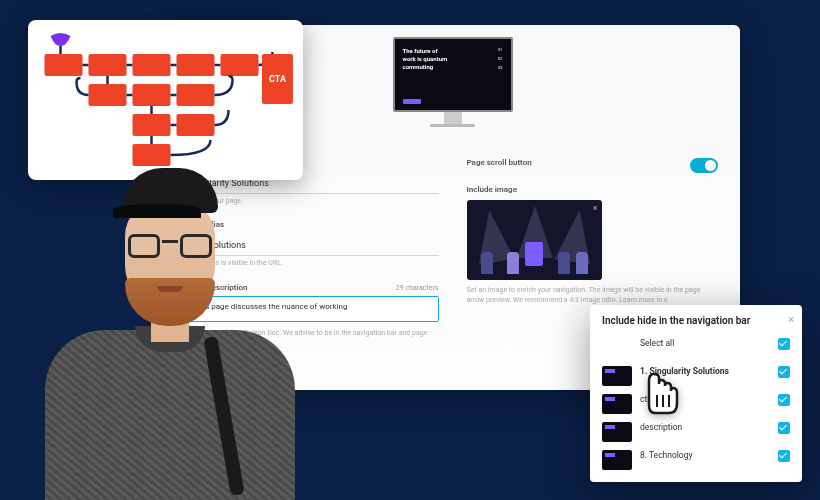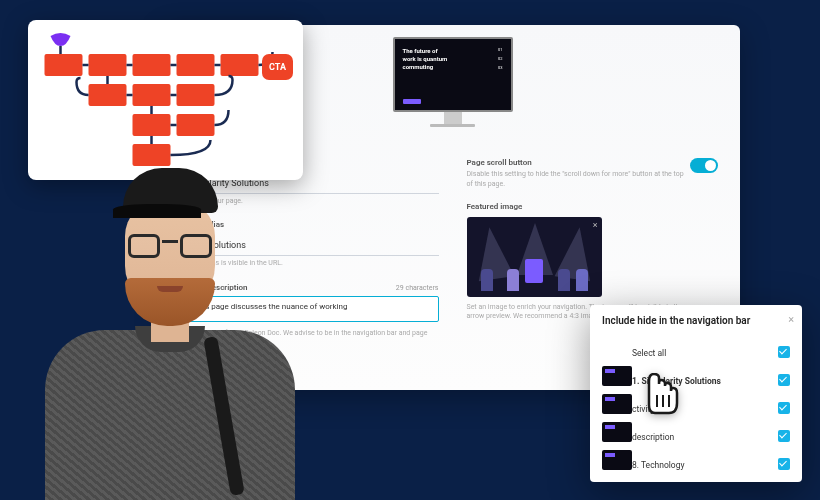--- a/index.html
+++ b/index.html
@@ -46,27 +46,27 @@
 .fp4 { right:14px; background:#6b6bc4; }
 .feat-screen { position:absolute; left:58px; bottom:14px; width:18px; height:24px; background:#7b5cff; border-radius:2px; }
 .featured-desc { font-size:7px; color:#aaa; margin-top:6px; line-height:1.4; }
 
 
 .diagram-card { position:absolute; left:28px; top:20px; width:275px; height:160px; background:#fff; border-radius:8px; box-shadow:0 6px 24px rgba(0,0,0,0.35); padding:12px; }
 .diagram-svg { width:100%; height:100%; }
 .node { fill:#ee4326; }
 .connector { stroke:#1a2b52; stroke-width:2.5; fill:none; }
 .parachute { fill:#7b2ff2; }
-.cta-badge { position:absolute; right:10px; top:34px; background:#ee4326; color:#fff; font-size:9px; font-weight:700; padding:8px 7px; border-radius:7px; }
+.cta-badge { position:absolute; right:10px; top:34px; background:#ee4326; color:#fff; font-size:9px; font-weight:700; padding:20px 7px; border-radius:2px; }
 
 
 .nav-popup { position:absolute; right:18px; bottom:18px; width:212px; background:#fff; border-radius:4px; box-shadow:0 10px 40px rgba(0,0,0,0.4); padding:10px 12px 8px; }
 .nav-title { font-size:10px; font-weight:600; color:#222; margin-bottom:8px; }
 .nav-close { position:absolute; right:8px; top:8px; color:#aaa; font-size:11px; }
-.nav-row { display:flex; align-items:flex-end; padding:4px 0; }
+.nav-row { display:flex; align-items:flex-start; gap:8px; padding:4px 0; }
 .nav-thumb { width:30px; height:20px; background:#0a0a14; border-radius:2px; flex-shrink:0; position:relative; }
 .nav-thumb.blank { background:transparent; }
 .nt-accent { position:absolute; left:3px; top:3px; width:10px; height:4px; background:#7b5cff; }
 .nav-label { flex:1; font-size:8.5px; color:#333; min-width:0; }
 .nav-label.bold { font-weight:700; }
 .nav-check { width:12px; height:12px; background:#17b3e8; border-radius:2px; position:relative; flex-shrink:0; }
 .nav-check::after { content:''; position:absolute; left:3px; top:1px; width:3px; height:6px; border:solid #fff; border-width:0 1.5px 1.5px 0; transform:rotate(45deg); }
 
 
 .cursor-pointer { position:absolute; right:135px; bottom:72px; width:50px; height:55px; z-index:20; }
@@ -129,25 +129,24 @@
         </div>
         <textarea class="field-textarea" style="">This page discusses the nuance of working</textarea>
         <div class="field-helper">navigation of your Foleon Doc. We advise to be in the navigation bar and page arrow.</div>
       </div>
     </div>
 
     <div class="form-col">
       <div class="scroll-row">
         <div class="scroll-text">
           <div class="scroll-title">Page scroll button</div>
-          <div class="scroll-desc">Disable this setting to hide the "scroll down for more" button at the top of this page.</div>
         </div>
         <div class="toggle"></div>
       </div>
-      <div class="featured-label">Featured image</div>
+      <div class="featured-label">Include image</div>
       <div class="featured-thumb">
         <span class="featured-close">×</span>
         <div class="spotlight spot1"></div>
         <div class="spotlight spot2"></div>
         <div class="spotlight spot3"></div>
         <div class="feat-screen"></div>
         <div class="feat-person fp1"></div>
         <div class="feat-person fp2"></div>
         <div class="feat-person fp3"></div>
         <div class="feat-person fp4"></div>

